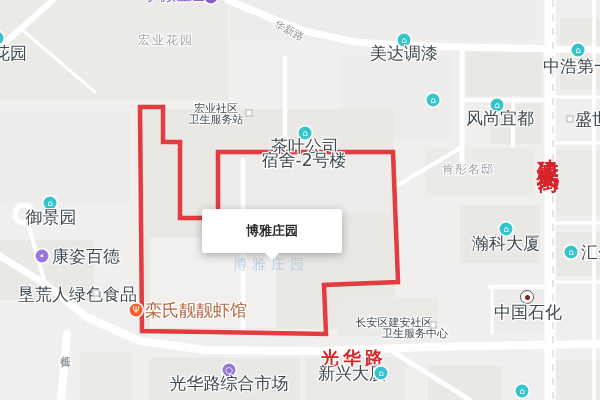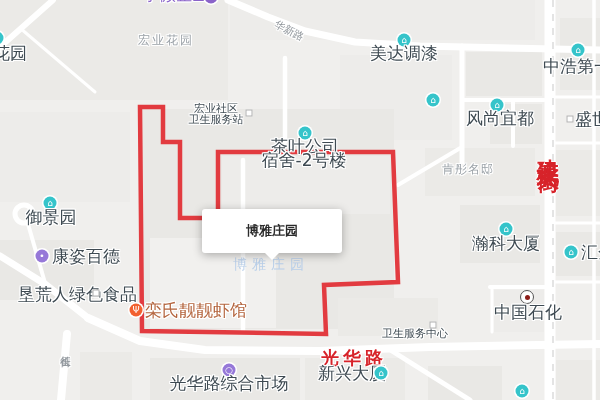--- a/index.html
+++ b/index.html
@@ -144,20 +144,21 @@
 
   <div class="icon ic14 purple" style="left:42px;top:256px;">•</div>
   <div class="lbl left" style="left:52px;top:256px;">康姿百德</div>
 
   <div class="lbl left" style="left:18px;top:294px;">垦荒人绿色食品</div>
   <div class="marker" style="left:96px;top:293px;"></div>
 
   <div class="icon ic14 orange" style="left:136px;top:310px;">Ψ</div>
   <div class="lbl left food" style="left:145px;top:310px;">栾氏靓靓虾馆</div>
 
+  <div class="lbl clinic" style="left:394px;top:322px;">长安区建安社区</div>
   <div class="lbl clinic" style="left:391px;top:333px;margin-left:24px;">卫生服务中心</div>
   <div class="marker" style="left:433px;top:325px;"></div>
 
   <div class="lbl" style="left:352px;top:373px;">新兴大厦</div>
   <div class="icon ic14 teal" style="left:381px;top:373px;">⌂</div>
 
   <div class="sinopec" style="left:527px;top:297px;">
       <i></i>
     </div>
   <div class="lbl" style="left:528px;top:312px;">中国石化</div>

